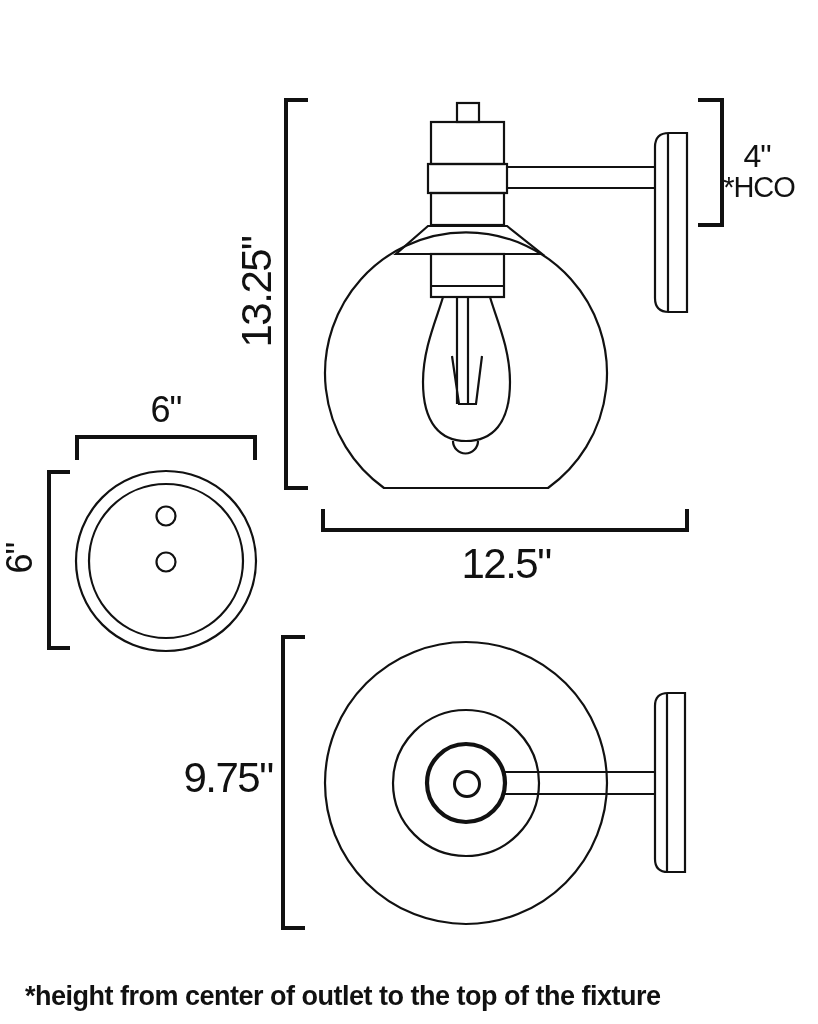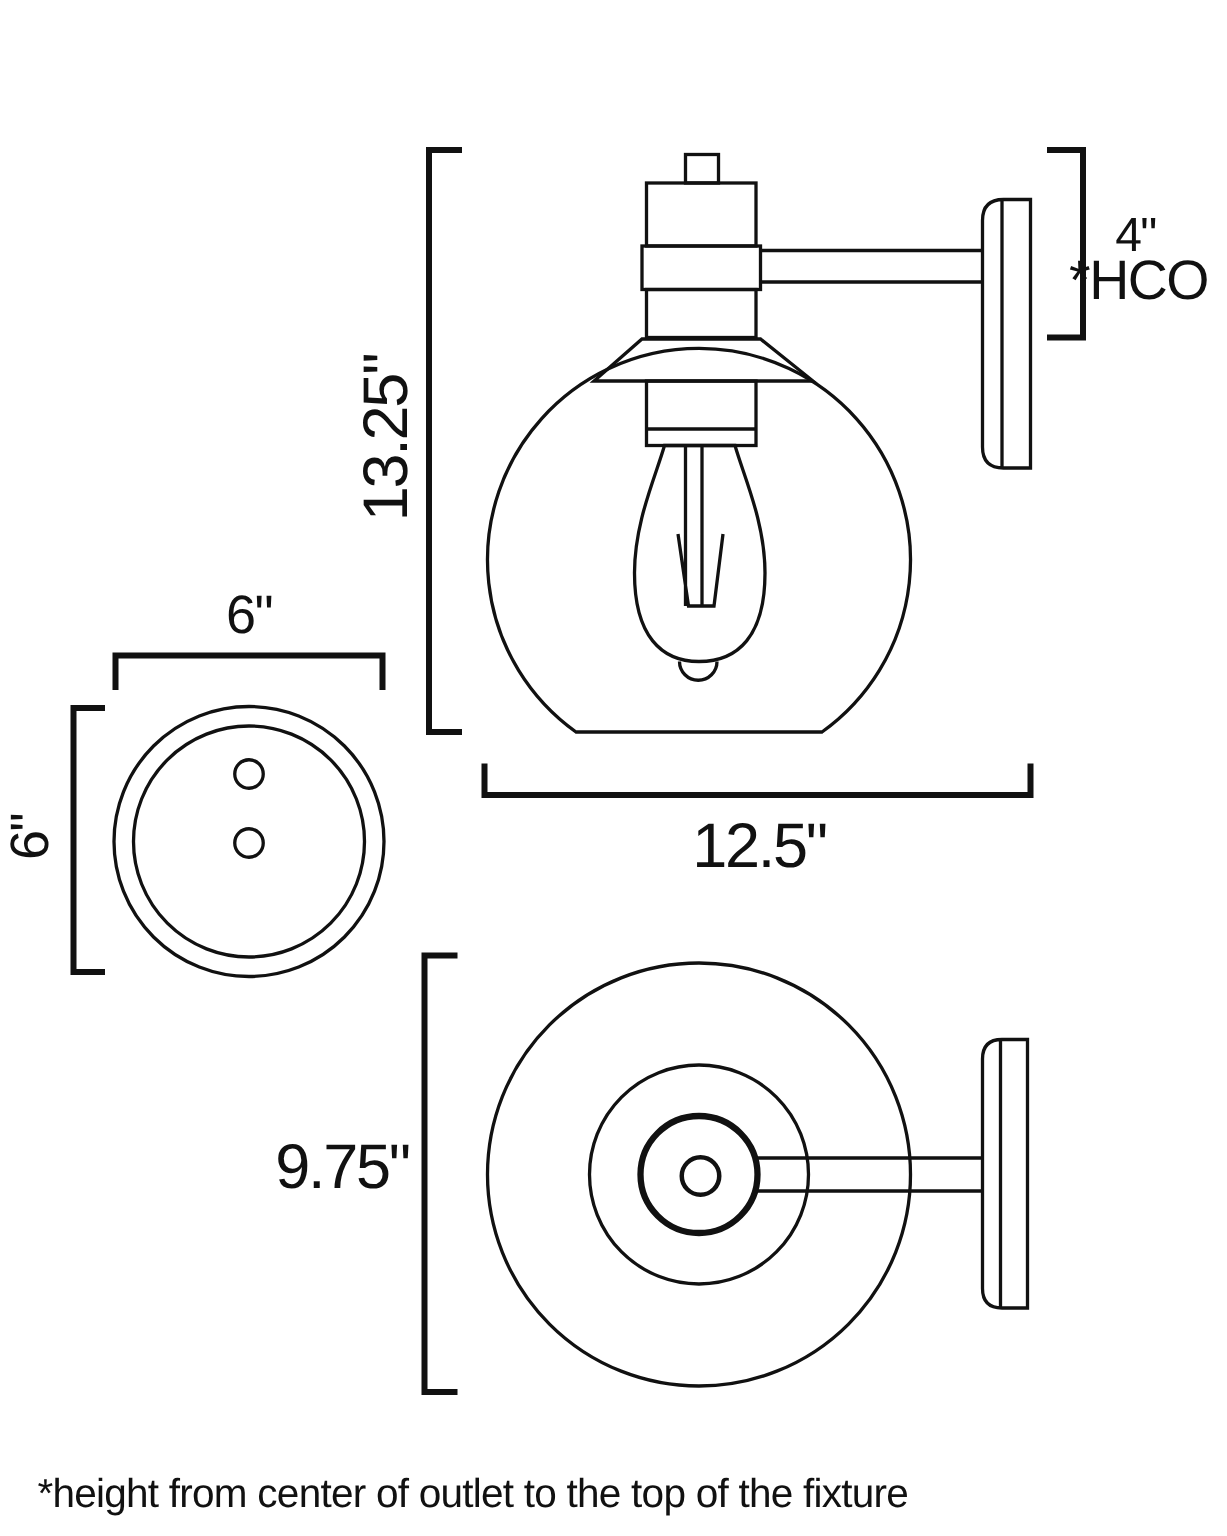--- a/index.html
+++ b/index.html
@@ -20,30 +20,30 @@
   .label{
     position:absolute;
     color:#111111;
     white-space:nowrap;
     transform:translate(-50%,-50%);
     line-height:1;
   }
   .lbl-height{left:257px;top:292px;font-size:42px;letter-spacing:-1.5px;
     transform:translate(-50%,-50%) rotate(-90deg);}
   .lbl-hco-val{left:757px;top:156px;font-size:32px;letter-spacing:-1px;}
-  .lbl-hco{left:759px;top:187px;font-size:37px;letter-spacing:-1px;}
+  .lbl-hco{left:759px;top:187px;font-size:29px;letter-spacing:-1px;}
   .lbl-width{left:506px;top:564px;font-size:42px;letter-spacing:-1.5px;}
   .lbl-bp-w{left:166px;top:410px;font-size:36px;letter-spacing:-1px;}
   .lbl-bp-h{left:20px;top:558px;font-size:36px;letter-spacing:-1px;
     transform:translate(-50%,-50%) rotate(-90deg);}
   .lbl-depth{left:228px;top:778px;font-size:42px;letter-spacing:-1.5px;}
   .footnote{
     position:absolute;left:25px;top:996px;
     transform:translate(0,-50%);
-    font-size:27px;letter-spacing:-0.5px;color:#111111;white-space:nowrap;
+    font-size:27px;letter-spacing:-0.5px;color:#111111;white-space:nowrap;font-weight:bold;
   }
 </style>
 </head>
 <body>
 
 <div class="canvas">
 
   <svg width="818" height="1024" viewBox="0 0 818 1024">
 
     <g class="draw">

